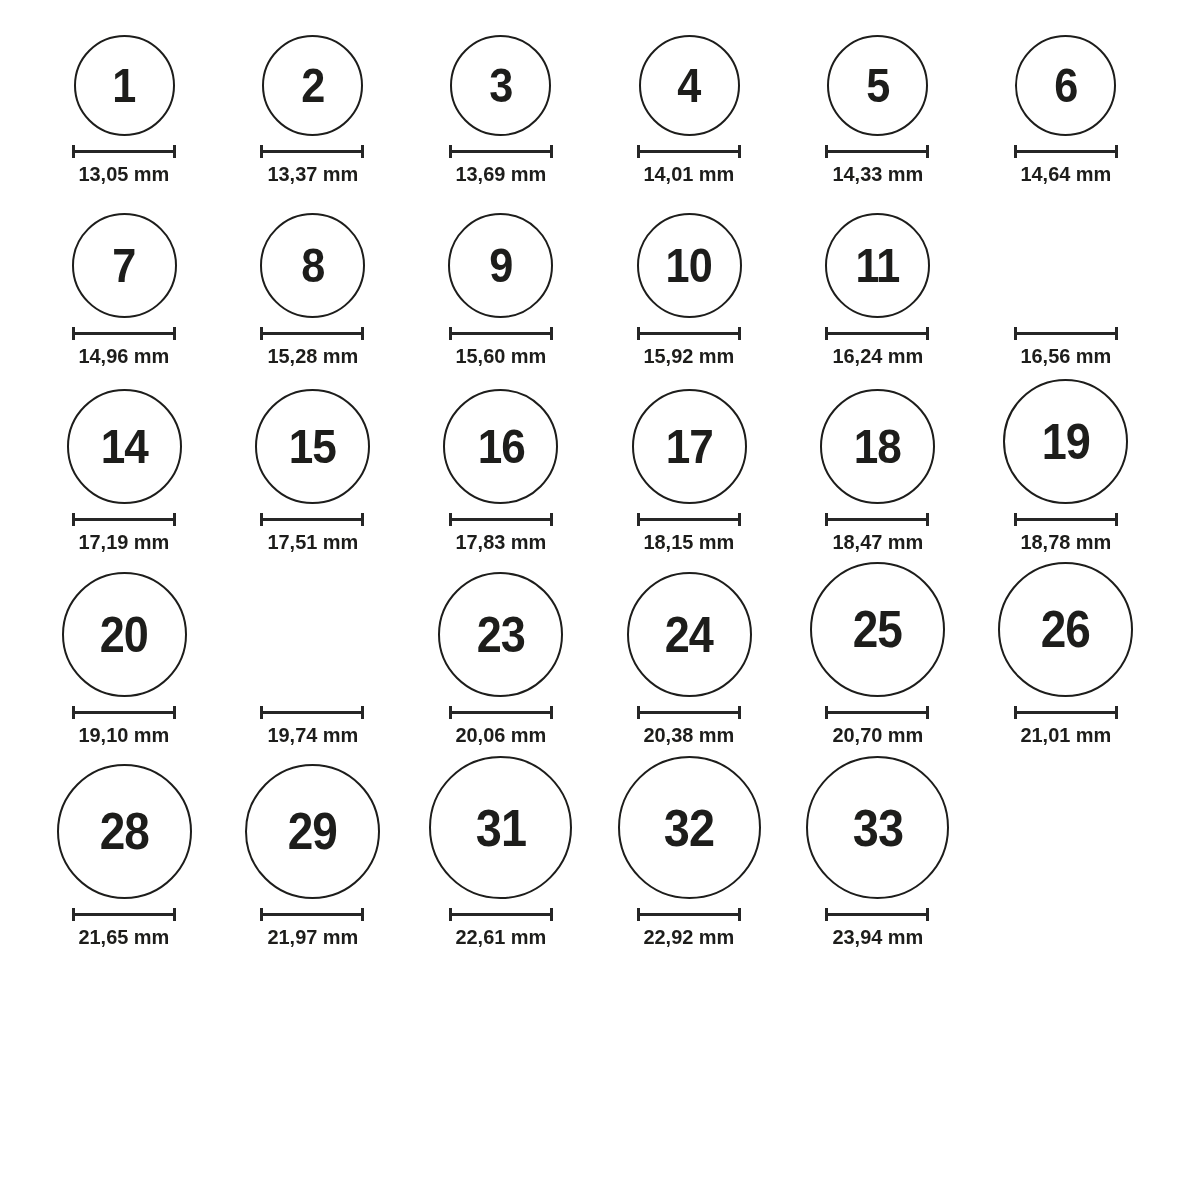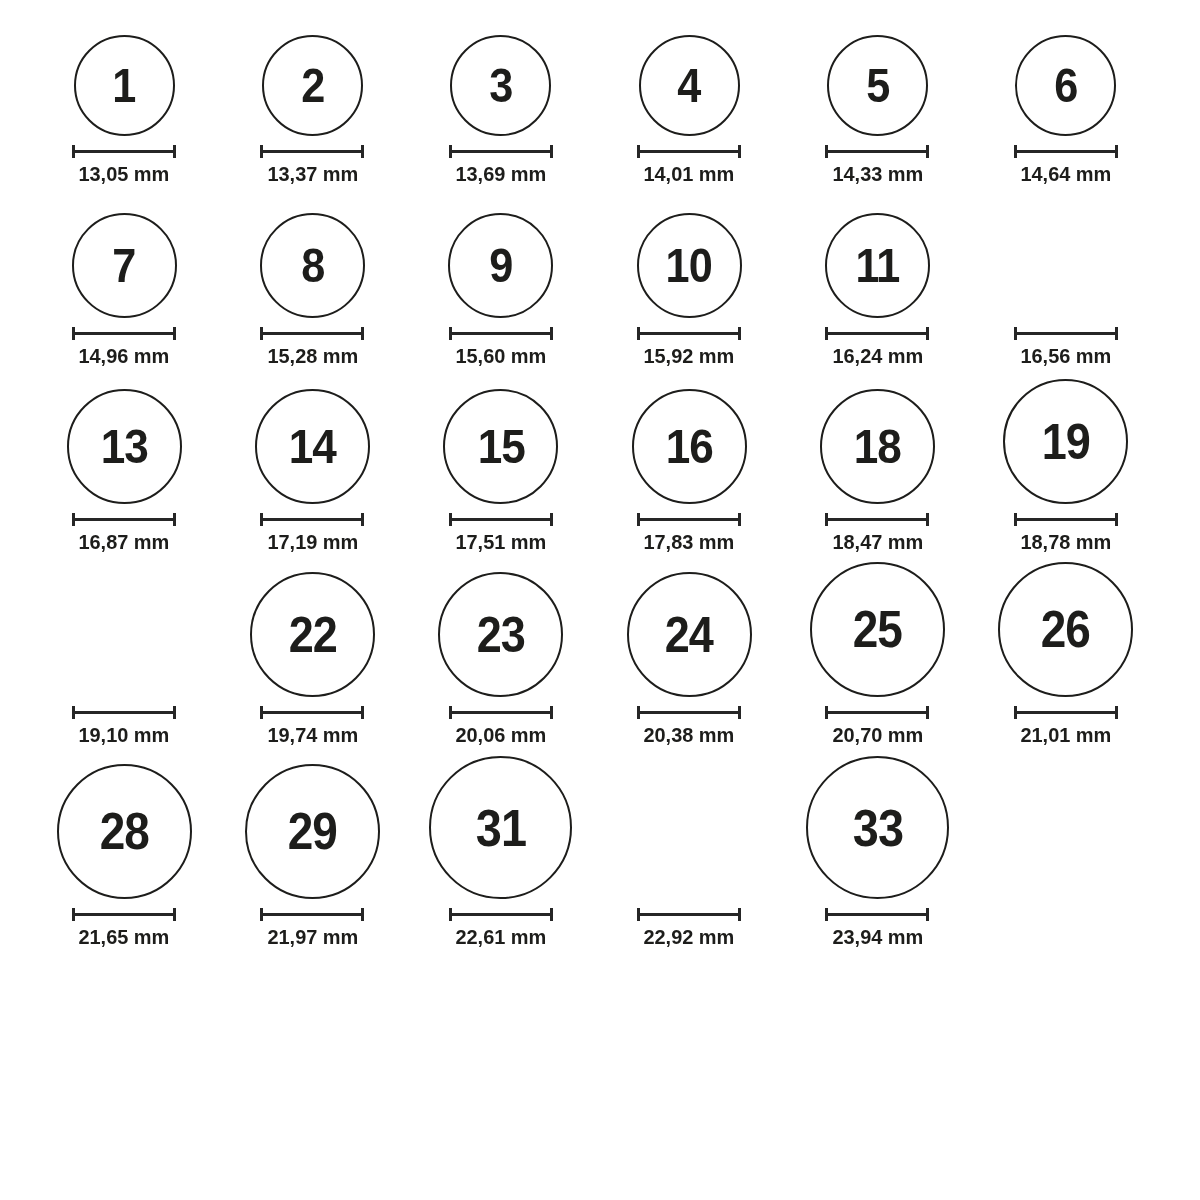--- a/index.html
+++ b/index.html
@@ -216,68 +216,68 @@
 
   <div class="cell" style="--d: 105px; --fs: 48px;">
     <div class="ruler">
       <span class="tick"></span>
       <span class="rline"></span>
       <span class="tick"></span>
     </div>
     <div class="label">16,56 mm</div>
   </div>
 
+
   <div class="cell" style="--d: 115px; --fs: 49px;">
     <div class="circle">
-      <span class="num">13</span>
-    </div>
-    <div class="ruler">
-      <span class="tick"></span>
-      <span class="rline"></span>
-      <span class="tick"></span>
-    </div>
-    <div class="label">16,87 mm</div>
+      <span class="num">14</span>
+    </div>
+    <div class="ruler">
+      <span class="tick"></span>
+      <span class="rline"></span>
+      <span class="tick"></span>
+    </div>
+    <div class="label">17,19 mm</div>
   </div>
 
   <div class="cell" style="--d: 115px; --fs: 49px;">
     <div class="circle">
-      <span class="num">14</span>
-    </div>
-    <div class="ruler">
-      <span class="tick"></span>
-      <span class="rline"></span>
-      <span class="tick"></span>
-    </div>
-    <div class="label">17,19 mm</div>
+      <span class="num">15</span>
+    </div>
+    <div class="ruler">
+      <span class="tick"></span>
+      <span class="rline"></span>
+      <span class="tick"></span>
+    </div>
+    <div class="label">17,51 mm</div>
   </div>
 
   <div class="cell" style="--d: 115px; --fs: 49px;">
     <div class="circle">
-      <span class="num">15</span>
-    </div>
-    <div class="ruler">
-      <span class="tick"></span>
-      <span class="rline"></span>
-      <span class="tick"></span>
-    </div>
-    <div class="label">17,51 mm</div>
+      <span class="num">16</span>
+    </div>
+    <div class="ruler">
+      <span class="tick"></span>
+      <span class="rline"></span>
+      <span class="tick"></span>
+    </div>
+    <div class="label">17,83 mm</div>
   </div>
 
   <div class="cell" style="--d: 115px; --fs: 49px;">
     <div class="circle">
-      <span class="num">16</span>
-    </div>
-    <div class="ruler">
-      <span class="tick"></span>
-      <span class="rline"></span>
-      <span class="tick"></span>
-    </div>
-    <div class="label">17,83 mm</div>
-  </div>
-
+      <span class="num">17</span>
+    </div>
+    <div class="ruler">
+      <span class="tick"></span>
+      <span class="rline"></span>
+      <span class="tick"></span>
+    </div>
+    <div class="label">18,15 mm</div>
+  </div>
 
   <div class="cell" style="--d: 115px; --fs: 49px;">
     <div class="circle">
       <span class="num">18</span>
     </div>
     <div class="ruler">
       <span class="tick"></span>
       <span class="rline"></span>
       <span class="tick"></span>
     </div>
@@ -290,33 +290,33 @@
     </div>
     <div class="ruler">
       <span class="tick"></span>
       <span class="rline"></span>
       <span class="tick"></span>
     </div>
     <div class="label">18,78 mm</div>
   </div>
 
   <div class="cell" style="--d: 125px; --fs: 50px;">
+    <div class="circle">
+      <span class="num">20</span>
+    </div>
     <div class="ruler">
       <span class="tick"></span>
       <span class="rline"></span>
       <span class="tick"></span>
     </div>
     <div class="label">19,10 mm</div>
   </div>
 
 
   <div class="cell" style="--d: 125px; --fs: 50px;">
-    <div class="circle">
-      <span class="num">22</span>
-    </div>
     <div class="ruler">
       <span class="tick"></span>
       <span class="rline"></span>
       <span class="tick"></span>
     </div>
     <div class="label">19,74 mm</div>
   </div>
 
   <div class="cell" style="--d: 125px; --fs: 50px;">
     <div class="circle">
@@ -398,20 +398,23 @@
     </div>
     <div class="ruler">
       <span class="tick"></span>
       <span class="rline"></span>
       <span class="tick"></span>
     </div>
     <div class="label">22,61 mm</div>
   </div>
 
   <div class="cell" style="--d: 143px; --fs: 52px;">
+    <div class="circle">
+      <span class="num">32</span>
+    </div>
     <div class="ruler">
       <span class="tick"></span>
       <span class="rline"></span>
       <span class="tick"></span>
     </div>
     <div class="label">22,92 mm</div>
   </div>
 
   <div class="cell" style="--d: 143px; --fs: 52px;">
     <div class="circle">

